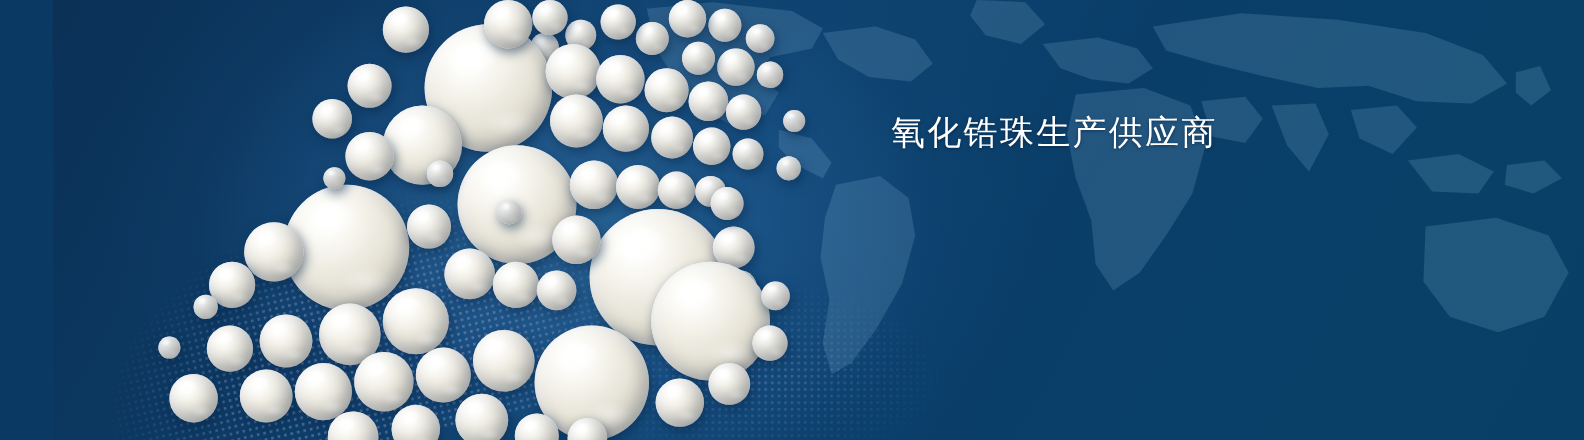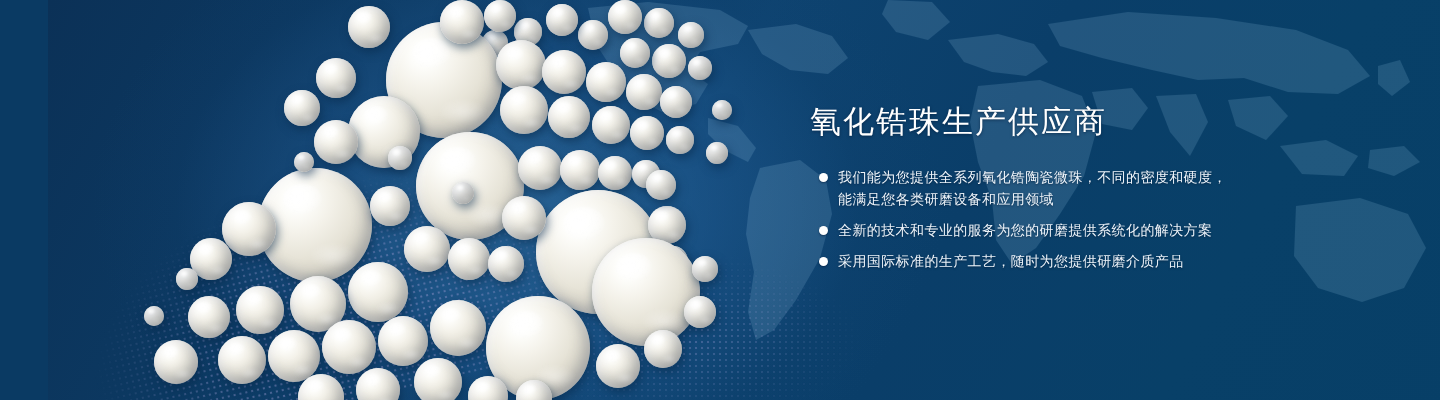--- a/index.html
+++ b/index.html
@@ -272,34 +272,15 @@
     <div class="bead" style="left:246px;top:152px;width:20px;height:20px;"></div>
     <div class="bead" style="left:128px;top:268px;width:22px;height:22px;"></div>
     <div class="bead" style="left:96px;top:306px;width:20px;height:20px;"></div>
     <div class="bead" style="left:658px;top:142px;width:22px;height:22px;"></div>
     <div class="bead" style="left:664px;top:100px;width:20px;height:20px;"></div>
   </div>
 
   <div id="copy">
     <h1 id="headline">氧化锆珠生产供应商</h1>
 
-    <ul class="bullets">
-
-      <li class="bullet">
-        <span class="dot"></span>
-        <span class="bline">我们能为您提供全系列氧化锆陶瓷微珠，不同的密度和硬度，</span>
-        <span class="bline">能满足您各类研磨设备和应用领域</span>
-      </li>
-
-      <li class="bullet">
-        <span class="dot"></span>
-        <span class="bline">全新的技术和专业的服务为您的研磨提供系统化的解决方案</span>
-      </li>
-
-      <li class="bullet">
-        <span class="dot"></span>
-        <span class="bline">采用国际标准的生产工艺，随时为您提供研磨介质产品</span>
-      </li>
-
-    </ul>
   </div>
 
 </div>
 
 </body></html>

